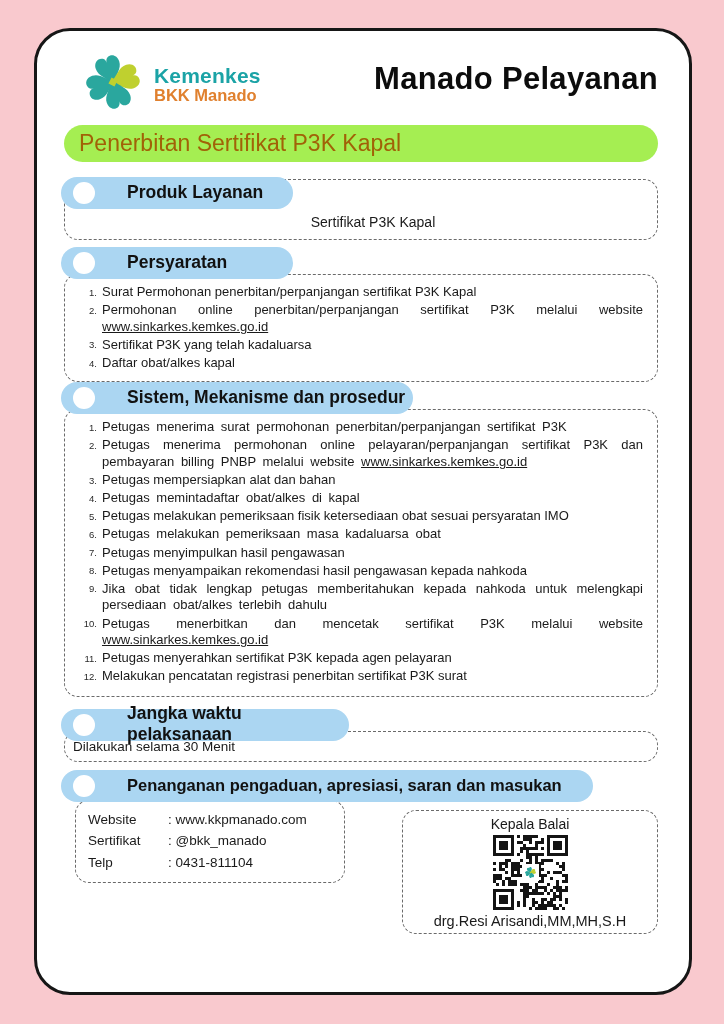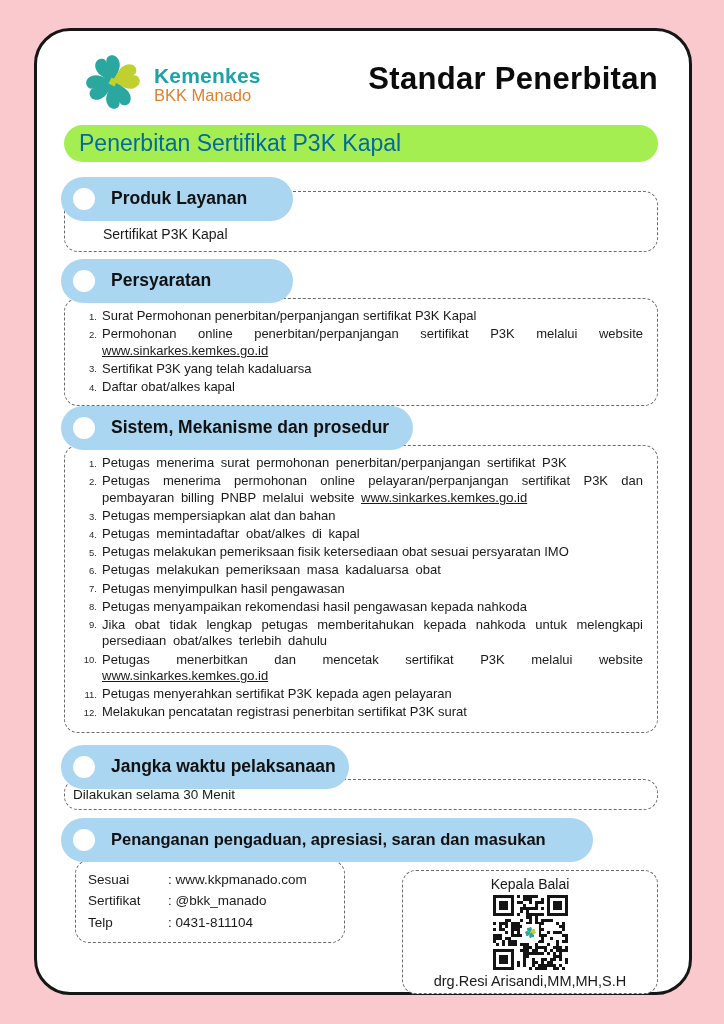--- a/index.html
+++ b/index.html
@@ -13,48 +13,48 @@
     position:absolute; left:34px; top:28px; width:658px; height:967px;
     background:#ffffff; border:3px solid #161616; border-radius:36px;
     padding:12px 31px 0 27px;
   }
   
   .hdr { display:flex; align-items:flex-start; height:78px; }
   .logo-wrap { display:flex; align-items:center; margin-left:12px; margin-top:2px; }
   .logo-mark { width:74px; height:74px; flex:0 0 auto; }
   .logo-text { margin-left:4px; line-height:1.05; margin-top:6px; }
   .logo-brand { font-size:21px; font-weight:bold; color:#1ba3a6; letter-spacing:0.2px; }
-  .logo-sub   { font-size:16.5px; font-weight:normal; color:#e0802e; }
+  .logo-sub   { font-size:16.5px; font-weight:bold; color:#e0802e; }
   .doc-title {
     margin-left:auto; margin-top:18px; font-size:31px; font-weight:bold;
     letter-spacing:0.3px; color:#0c0c0c;
   }
   
   .banner {
     margin-top:4px; height:37px; background:#a5ee52; border-radius:18.5px;
     display:flex; align-items:center; padding-left:15px;
-    font-size:23px; color:#0369a1;
+    font-size:23px; color:#a16207;
   }
   
   .sec { position:relative; }
   .pill {
-    position:relative; z-index:2; height:44px; margin-left:-3px;
+    position:relative; z-index:2; height:32px; margin-left:-3px;
     background:#abd6f2; border-radius:999px;
-    display:flex; align-items:center; padding-left:12px; gap:16px;
+    display:flex; align-items:center; padding-left:12px; gap:32px;
   }
   .pill .dot { width:22px; height:22px; background:#ffffff; border-radius:50%; flex:0 0 auto; }
   .pill .pill-label { font-size:17.5px; font-weight:bold; color:#111; padding-bottom:1px; }
   .dashbox {
     position:relative; z-index:1;
     border:1.6px dashed #6a6a6a; border-radius:14px;
     background:#fff;
   }
   
   .sec-produk { margin-top:15px; }
-  .sec-produk .dashbox { margin-top:-30px; padding:34px 14px 9px 38px; font-size:14px; }
+  .sec-produk .dashbox { margin-top:-30px; padding:34px 14px 9px 38px; font-size:14px;text-align:center; }
   
   .num-list { list-style:none; counter-reset:n; font-size:13px; line-height:1.28; }
   .num-list li {
     counter-increment:n; position:relative; padding-left:21px;
     text-align:justify; margin-bottom:1.5px;
   }
   .num-list li::before {
     content:counter(n) "."; position:absolute; left:-2px; top:2.5px;
     width:18px; text-align:right; font-size:9.5px; color:#2a2a2a;
   }
@@ -107,21 +107,21 @@
           <path d="M60 64 C52 50 40 44 40 31 C40 21 48 15 56 19 C59 21 60 24 60 27 C60 24 61 21 64 19 C72 15 80 21 80 31 C80 44 68 50 60 64 Z" fill="#2aa79e" transform="rotate(180 60 60)"></path>
           <path d="M60 64 C52 50 40 44 40 31 C40 21 48 15 56 19 C59 21 60 24 60 27 C60 24 61 21 64 19 C72 15 80 21 80 31 C80 44 68 50 60 64 Z" fill="#2aa79e" transform="rotate(270 60 60)"></path>
           <rect x="54.5" y="54.5" width="11" height="11" fill="#bfd02f" transform="rotate(45 60 60)"></rect>
         </g>
       </svg>
       <div class="logo-text">
         <div class="logo-brand">Kemenkes</div>
         <div class="logo-sub">BKK Manado</div>
       </div>
     </div>
-    <div class="doc-title">Standar Penerbitan</div>
+    <div class="doc-title">Manado Pelayanan</div>
   </div>
 
   <div class="banner">Penerbitan Sertifikat P3K Kapal</div>
 
   <div class="sec sec-produk">
     <div class="pill pill-w1">
       <span class="dot"></span>
       <span class="pill-label">Produk  Layanan</span>
     </div>
     <div class="dashbox">
@@ -180,21 +180,21 @@
 
   <div class="sec sec-pengaduan">
     <div class="pill pill-w5">
       <span class="dot"></span>
       <span class="pill-label">Penanganan pengaduan, apresiasi, saran dan masukan</span>
     </div>
 
     <div class="bottom-row">
       <div class="dashbox contact-box">
         <div class="contact-grid">
-          <span>Sesuai</span>
+          <span>Website</span>
           <span>: www.kkpmanado.com</span>
           <span>Sertifikat</span>
           <span>: @bkk_manado</span>
           <span>Telp</span>
           <span>: 0431-811104</span>
         </div>
       </div>
 
       <div class="dashbox kepala-box">
         <div class="kepala-title">Kepala Balai</div>

